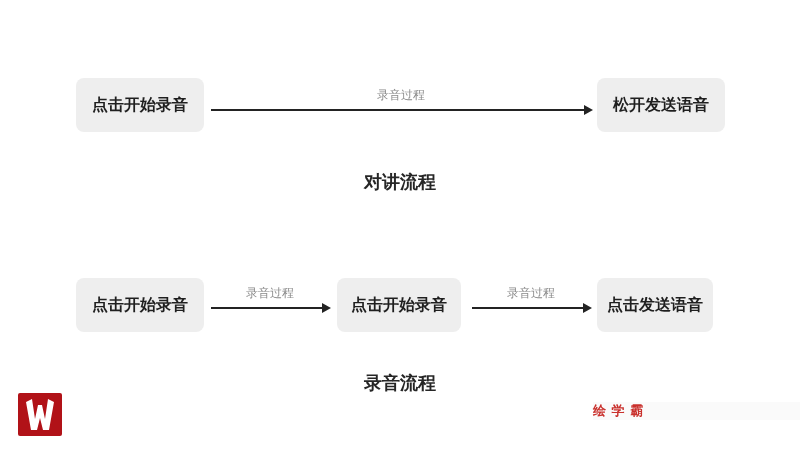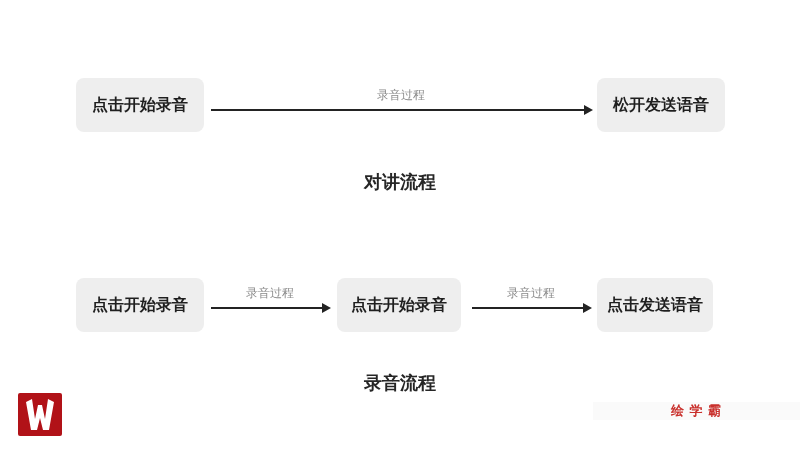--- a/index.html
+++ b/index.html
@@ -68,21 +68,20 @@
   .brand-logo svg { display: block; width: 100%; height: 100%; }
   .watermark-band {
     position: absolute;
     left: 593px;
     top: 402px;
     width: 207px;
     height: 18px;
     background: #fafafa;
     display: flex;
     align-items: center;
-    justify-content: center;
   }
   .watermark-text {
     font-size: 13px;
     font-weight: bold;
     color: #c9302c;
     letter-spacing: 1px;
     white-space: nowrap;
   }
 </style>
 </head>

